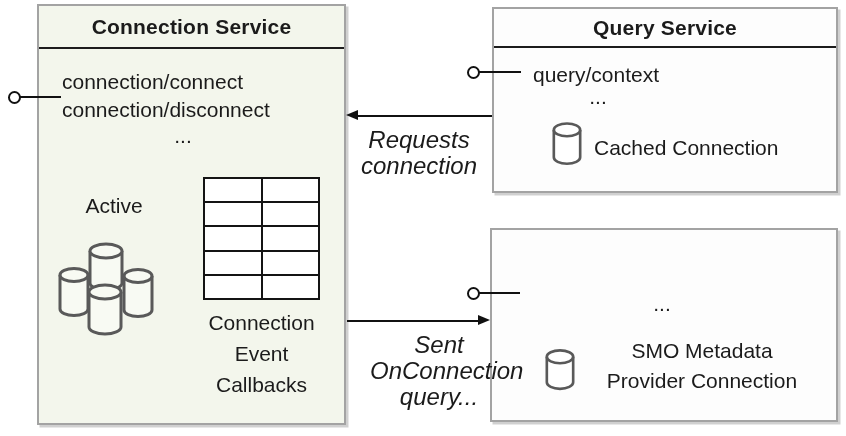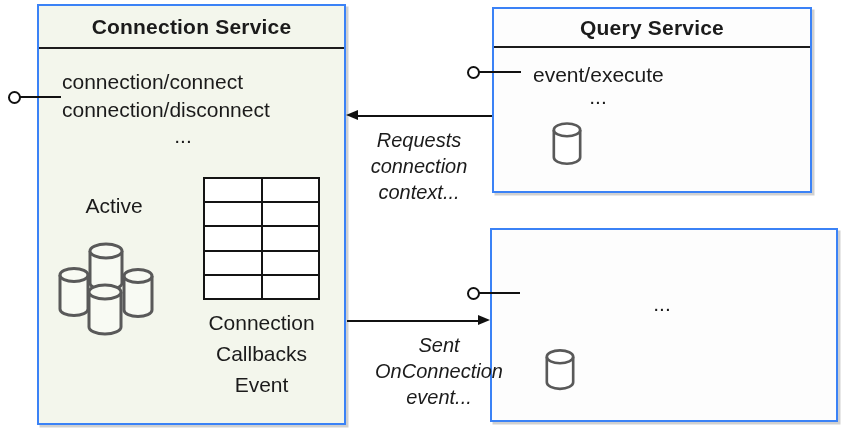--- a/index.html
+++ b/index.html
@@ -1,34 +1,34 @@
 <!DOCTYPE html>
 <html style="--canvas-bg: #ffffff; --service-fill: #f3f6ec; --panel-fill: #fdfdfd; --line: #111111; --cylinder-stroke: #595959;"><head>
 <meta charset="utf-8">
 <style>
   html,body{margin:0;padding:0;background:#fff;}
   .canvas{
     position:relative;width:846px;height:436px;background:var(--canvas-bg,#fff);
     font-family:"Liberation Sans",sans-serif;color:#1b1b1b;overflow:hidden;
   }
   .box{
-    position:absolute;border:2px solid #3b82f6;box-sizing:border-box;
+    position:absolute;border:2px solid #a3a3a3;box-sizing:border-box;
     box-shadow:2.5px 2.5px 0 rgba(150,150,150,.45);
   }
   .box.green{background:var(--service-fill,#f3f6ec);}
   .box.white{background:var(--panel-fill,#fdfdfd);}
   .box-header{
     position:relative;width:100%;border-bottom:2px solid #1c1c1c;box-sizing:border-box;
     display:flex;align-items:center;justify-content:center;
     font-weight:bold;font-size:21px;letter-spacing:.2px;
   }
   .t{position:absolute;font-size:21px;line-height:28px;white-space:nowrap;}
   .t.center{text-align:center;white-space:normal;}
   .annot{
-    position:absolute;font-style:italic;font-size:20px;line-height:26px;
+    position:absolute;font-style:italic;font-size:24px;line-height:26px;
     text-align:center;white-space:normal;
   }
   .hline{position:absolute;height:2px;background:#111;}
   .lolli{
     position:absolute;width:9px;height:9px;border:2px solid #111;border-radius:50%;
     background:#fff;box-sizing:content-box;
   }
   .arrowhead-left{
     position:absolute;width:0;height:0;
     border-top:5.5px solid transparent;border-bottom:5.5px solid transparent;
@@ -82,65 +82,69 @@
         <div class="cell"></div>
         <div class="cell"></div>
         <div class="cell"></div>
         <div class="cell"></div>
         <div class="cell"></div>
         <div class="cell"></div>
       </div>
 
     <div class="t center" style="left:130px;top:301px;width:185px;line-height:31px;">
       <div>Connection</div>
+      <div>Event</div>
       <div>Callbacks</div>
-      <div>Event</div>
     </div>
   </div>
 
   <div class="hline" style="left:17px;top:96px;width:44px;"></div>
   <div class="lolli" style="left:8px;top:91px;"></div>
 
-  <div class="box white" style="left:492px;top:7px;width:320px;height:186px;">
+  <div class="box white" style="left:492px;top:7px;width:346px;height:186px;">
     <div class="box-header" style="height:39px;">Query Service</div>
-    <div class="t" style="left:39px;top:52px;">event/execute</div>
+    <div class="t" style="left:39px;top:52px;">query/context</div>
     <div class="t center" style="left:39px;top:76px;width:130px;line-height:24px;">...</div>
     <svg class="icon" style="left:57px;top:112px;" width="32" height="46" viewBox="0 0 34 48">
       <g fill="#ffffff" stroke="#595959" stroke-width="2.8">
         <path d="M3,9 L3,38 A14,7 0 0 0 31,38 L31,9"></path>
         <ellipse cx="17" cy="9" rx="14" ry="6.8"></ellipse>
       </g>
     </svg>
+    <div class="t" style="left:100px;top:125px;">Cached Connection</div>
   </div>
 
   <div class="hline" style="left:476px;top:71px;width:45px;"></div>
   <div class="lolli" style="left:467px;top:66px;"></div>
 
   <div class="box white" style="left:490px;top:228px;width:348px;height:194px;">
     <div class="t center" style="left:60px;top:62px;width:220px;line-height:24px;">...</div>
     <svg class="icon" style="left:52px;top:118px;" width="32" height="44" viewBox="0 0 34 46">
       <g fill="#ffffff" stroke="#595959" stroke-width="2.8">
         <path d="M3,9 L3,36 A14,7 0 0 0 31,36 L31,9"></path>
         <ellipse cx="17" cy="9" rx="14" ry="6.8"></ellipse>
       </g>
     </svg>
+    <div class="t center" style="left:105px;top:106px;width:210px;line-height:30px;">
+      <div>SMO Metadata</div>
+      <div>Provider Connection</div>
+    </div>
   </div>
 
   <div class="hline" style="left:476px;top:292px;width:44px;"></div>
   <div class="lolli" style="left:467px;top:287px;"></div>
 
   <div class="hline" style="left:356px;top:115px;width:136px;"></div>
   <div class="arrowhead-left" style="left:346px;top:110px;"></div>
   <div class="annot" style="left:350px;top:127px;width:138px;">
     <div>Requests</div>
     <div>connection</div>
-    <div>context...</div>
   </div>
 
   <div class="hline" style="left:347px;top:320px;width:131px;"></div>
   <div class="arrowhead-right" style="left:478px;top:315px;"></div>
   <div class="annot" style="left:334px;top:332px;width:138px;margin-left:36px;">
     <div>Sent</div>
     <div>OnConnection</div>
-    <div>event...</div>
+    <div>query...</div>
   </div>
 
 </div>
 
 </body></html>

